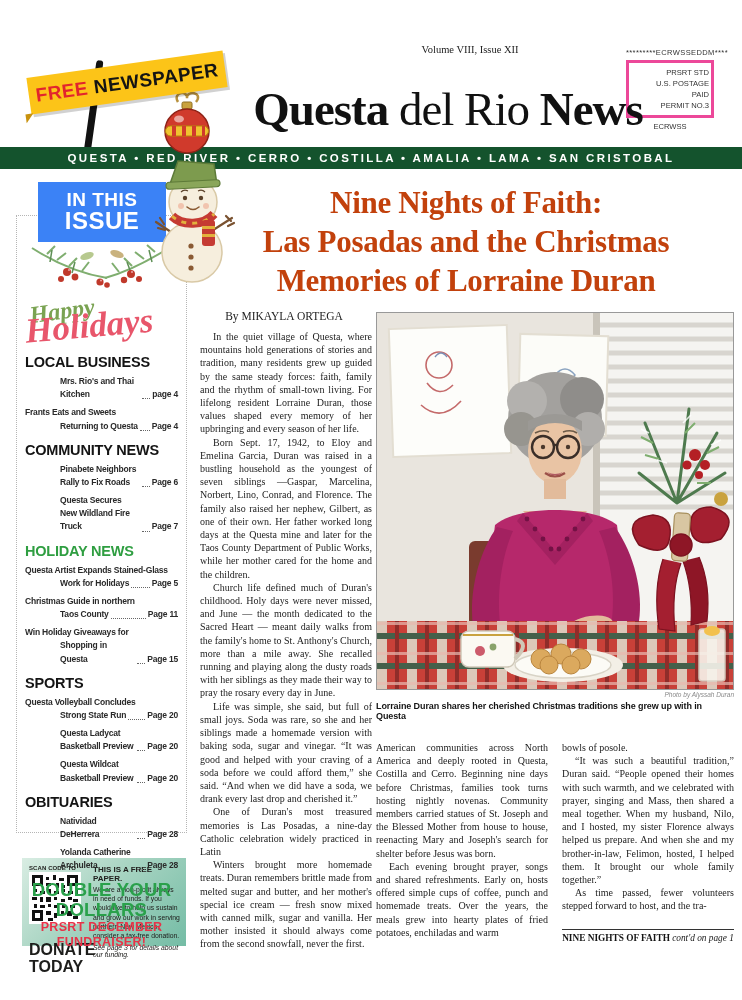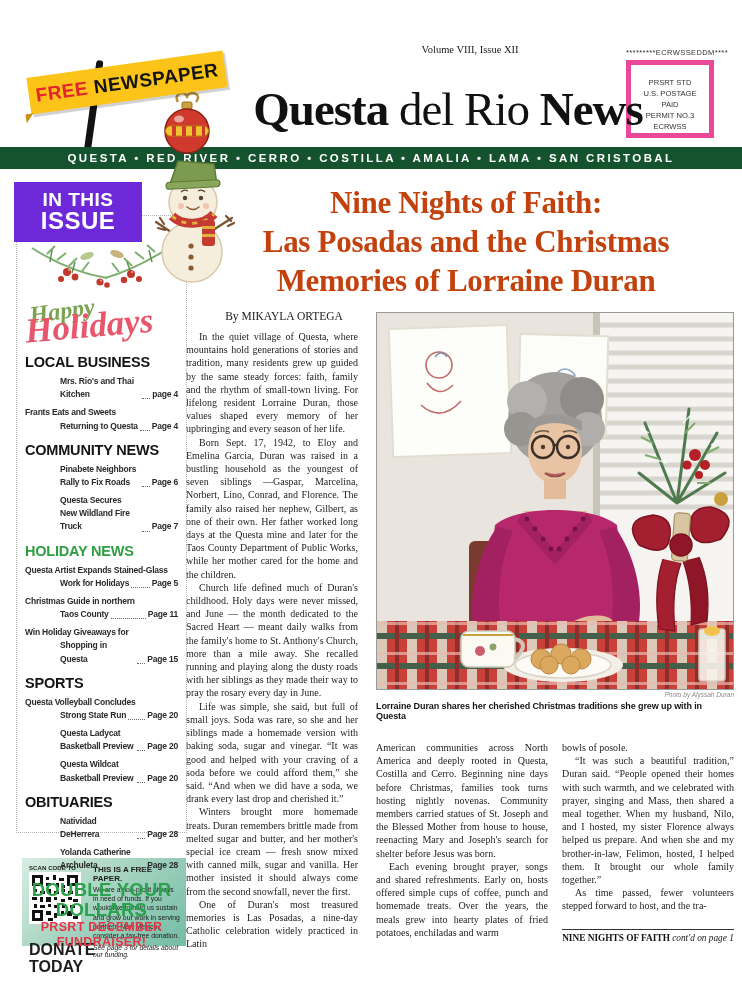--- a/index.html
+++ b/index.html
@@ -6,22 +6,22 @@
   html,body { margin:0; padding:0; }
   body { background:#9a9a9a; font-family:"Liberation Sans", sans-serif; }
   .page { position:relative; width:742px; height:1000px; margin:0 auto; background:#ffffff; overflow:hidden; }
 
   
   .volume { position:absolute; top:44px; left:200px; width:540px; text-align:center;
             font-family:"Liberation Serif", serif; font-size:10.5px; color:#222; }
   .dateline { position:absolute; top:56px; left:200px; width:540px; text-align:center;
               font-family:"Liberation Serif", serif; font-size:22px; letter-spacing:2px; color:#1b1b1b; }
   .postal-stars { position:absolute; top:48px; right:14px; font-size:7.5px; color:#333; letter-spacing:.4px; }
-  .postal-box { position:absolute; top:60px; right:28px; width:88px; border:5px solid #ec4899;
-                padding:12px 2px; text-align:center; font-size:7.6px; line-height:1.45; color:#333; background:#fff; }
+  .postal-box { position:absolute; top:60px; right:28px; width:88px; border:3px solid #ec4899;
+                padding:4px 2px; text-align:right; font-size:7.6px; line-height:1.45; color:#333; background:#fff; }
   .postal-ecrwss { position:absolute; top:122px; right:28px; width:88px; text-align:center; font-size:7.6px; color:#333; }
 
   .pole { position:absolute; left:90px; top:60px; width:7px; height:94px; background:#121212; transform:rotate(8deg); border-radius:3px; }
   .free-banner { position:absolute; left:28px; top:64px; width:198px; height:37px; background:#fcc418;
                  transform:rotate(-8deg); display:flex; align-items:center; justify-content:center; gap:6px;
                  box-shadow:2px 3px 0 rgba(0,0,0,.18); z-index:4; }
   .free-banner:after { content:""; position:absolute; left:-6px; bottom:-8px; border-style:solid;
                  border-width:9px 8px 0 0; border-color:#c8920e transparent transparent transparent; }
   .free-banner .free { color:#e2242d; font-weight:800; font-size:19px; letter-spacing:.5px; }
   .free-banner .npr  { color:#141414; font-weight:800; font-size:19px; letter-spacing:.5px; }
@@ -32,21 +32,21 @@
            font-family:"Liberation Serif", serif; font-size:47px; letter-spacing:-1px; color:#111; white-space:nowrap; }
   .title .t-b { font-weight:700; }
   .title .t-l { font-weight:400; }
 
   .towns { position:absolute; top:147px; left:0; width:742px; height:22px; background:#14532d; color:#fff;
            font-weight:700; font-size:11.5px; letter-spacing:2.4px; text-align:center; line-height:22px; }
 
   
   .sidebar { position:absolute; left:14px; top:176px; width:176px; height:824px; }
   .toc-box { position:absolute; left:2px; top:39px; width:171px; height:618px; border:1px dotted #b5b5b5; padding:0 8px; z-index:1; }
-  .red-box { position:absolute; left:0; top:6px; width:128px; height:60px; background:#6d28d9; color:#fff;
+  .red-box { position:absolute; left:24px; top:6px; width:128px; height:60px; background:#3b82f6; color:#fff;
              display:flex; flex-direction:column; align-items:center; justify-content:center; z-index:2;
              font-weight:800; line-height:1.02; }
   .red-box .l1 { font-size:19px; letter-spacing:.5px; }
   .red-box .l2 { font-size:24px; letter-spacing:.5px; }
   .snowman { position:absolute; left:132px; top:-18px; z-index:3; }
 
   .garland { display:block; margin:24px auto 0; }
   .happy { font-family:"Liberation Serif", serif; font-style:italic; font-weight:700; color:#7aa352;
            font-size:24px; transform:rotate(-8deg); margin:2px 0 0 4px; }
   .holidays { font-family:"Liberation Serif", serif; font-style:italic; font-weight:700; color:#e8566b;
@@ -79,21 +79,21 @@
   .headline { position:absolute; left:196px; top:184px; width:540px; text-align:center;
               font-family:"Liberation Serif", serif; font-weight:700; color:#c2410c;
               font-size:31px; line-height:1.25; letter-spacing:-.3px; }
   .byline { position:absolute; left:196px; top:310px; width:176px; text-align:center;
             font-family:"Liberation Serif", serif; font-size:11.5px; color:#222; }
 
   .col { position:absolute; width:172px; font-family:"Liberation Serif", serif;
          font-size:10px; line-height:13.2px; color:#1c1c1c; text-align:justify; }
   .col p { margin:0; text-indent:13px; }
   .col p.noindent { text-indent:0; }
-  .col1 { left:186px; top:330px; height:648px; overflow:hidden; }
+  .col1 { left:200px; top:330px; height:648px; overflow:hidden; }
   .col2 { left:376px; top:741px; height:200px; overflow:hidden; }
   .col3 { left:562px; top:741px; height:186px; overflow:hidden; }
 
   .photo-block { position:absolute; left:376px; top:312px; width:358px; margin:0; }
   .photo-frame { width:358px; height:378px; border:1px solid #999; background:#e9e5de; }
   .photo-frame svg { display:block; }
   .credit { text-align:right; font-size:6.5px; font-style:italic; color:#8a8a8a; margin-top:1px; }
   .caption { font-weight:700; font-size:9px; color:#141414; margin-top:3px; letter-spacing:-.1px; }
 
   .continued { position:absolute; left:562px; top:929px; width:172px; border-top:1px solid #333;
@@ -378,22 +378,22 @@
     <div>Las Posadas and the Christmas</div>
     <div>Memories of Lorraine Duran</div>
   </div>
   <div class="byline">By MIKAYLA ORTEGA</div>
 
   <div class="col col1">
     <p>In the quiet village of Questa, where mountains hold generations of stories and tradition, many residents grew up guided by the same steady forces: faith, family and the rhythm of small-town living. For lifelong resident Lorraine Duran, those values shaped every memory of her upbringing and every season of her life.</p>
     <p>Born Sept. 17, 1942, to Eloy and Emelina Garcia, Duran was raised in a bustling household as the youngest of seven siblings —Gaspar, Marcelina, Norbert, Lino, Conrad, and Florence. The family also raised her nephew, Gilbert, as one of their own. Her father worked long days at the Questa mine and later for the Taos County Department of Public Works, while her mother cared for the home and the children.</p>
     <p>Church life defined much of Duran's childhood. Holy days were never missed, and June — the month dedicated to the Sacred Heart — meant daily walks from the family's home to St. Anthony's Church, more than a mile away. She recalled running and playing along the dusty roads with her siblings as they made their way to pray the rosary every day in June.</p>
     <p>Life was simple, she said, but full of small joys. Soda was rare, so she and her siblings made a homemade version with baking soda, sugar and vinegar. “It was good and helped with your craving of a soda before we could afford them,” she said. “And when we did have a soda, we drank every last drop and cherished it.”</p>
+    <p>One of Duran's most treasured memories is Las Posadas, a nine-day Catholic celebration widely practiced in Latin</p>
     <p>Winters brought more homemade treats. Duran remembers brittle made from melted sugar and butter, and her mother's special ice cream — fresh snow mixed with canned milk, sugar and vanilla. Her mother insisted it should always come from the second snowfall, never the first.</p>
-    <p>One of Duran's most treasured memories is Las Posadas, a nine-day Catholic celebration widely practiced in Latin</p>
   </div>
 
   <figure class="photo-block">
     <div class="photo-frame">
       <svg width="356" height="376" viewBox="0 0 356 376">
         <rect width="356" height="376" fill="#e9e5de"></rect>
 
         <rect x="222" y="0" width="134" height="310" fill="#f5f4f1"></rect>
         <g stroke="#d8d5cf" stroke-width="5">
           <line x1="222" y1="12" x2="356" y2="12"></line>

